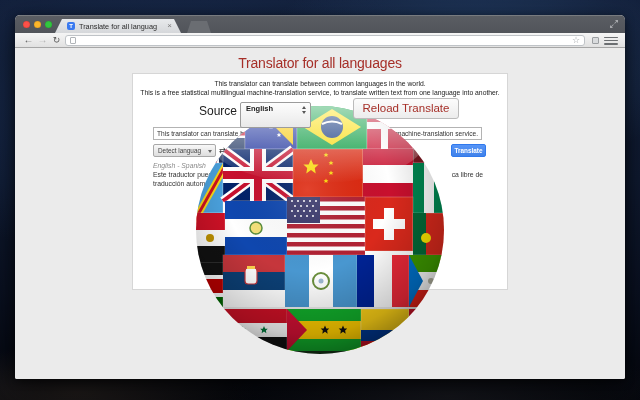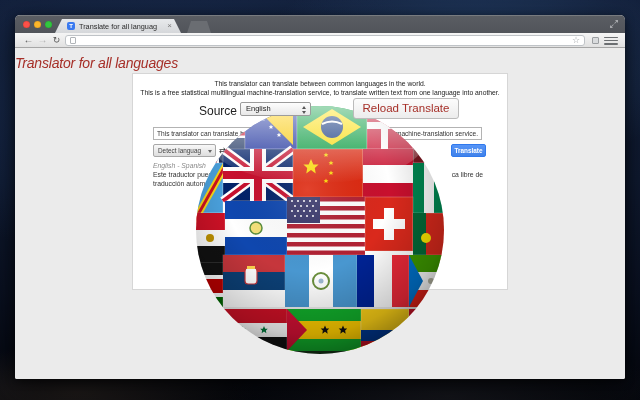--- a/index.html
+++ b/index.html
@@ -66,35 +66,35 @@
   }
   .doc-icon{ width:6px; height:7.5px; background:#fff; border:1px solid #b0b4b8; border-radius:1px; flex:0 0 auto;}
   .url-text{ flex:1 1 auto; font-size:7px; color:#333;}
   .star{ font-size:9px; color:#9fa3a7; line-height:9px; flex:0 0 auto;}
   .page-action{ position:absolute; left:577px; top:4px; width:7px; height:7px; border:1px solid #9b9ea1; border-radius:1px; background:#d9dbdd;}
   .menu-btn{ position:absolute; left:589px; top:3.5px; width:14px; height:8px; display:flex; flex-direction:column; justify-content:space-between;}
   .menu-btn span{ display:block; height:1.6px; background:#6b6e71; border-radius:1px;}
   
   .content{ position:absolute; left:0; top:33px; width:100%; height:331px; background:#ebebeb; }
   .page-title{
-    position:absolute; left:0; top:7px; width:100%; text-align:left;
-    font-size:14px; letter-spacing:-.2px; color:#a62f28;font-style:italic;
+    position:absolute; left:0; top:7px; width:100%; text-align:center;
+    font-size:14px; letter-spacing:-.2px; color:#a62f28;
   }
   .card{
     position:absolute; left:117px; top:25px; width:376px; height:217px;
     background:#fff; border:1px solid #d6d6d6;
   }
   .desc1,.desc2{ position:absolute; left:0; width:100%; text-align:center; font-size:6.8px; color:#222; white-space:nowrap; z-index:2;}
   .desc1{ top:6px;} .desc2{ top:15px;}
   .source-row{ position:absolute; left:0; top:26px; width:100%; height:20px; z-index:4;}
   .source-label{ position:absolute; left:66px; top:4px; font-size:12px; color:#222;}
   .mac-select{
-    position:absolute; left:107px; top:2px; width:71px; height:14px;
+    position:absolute; left:107px; top:2px; width:71px; height:26px;
     background:linear-gradient(#fdfdfd,#e9e9e9); border:1px solid #9c9c9c; border-radius:2px;
-    font-size:7.5px; color:#222; line-height:12px; padding:0 14px 0 5px;
+    font-size:7.5px; color:#222; line-height:12px; padding:0 14px 0 5px;font-weight:bold;
   }
   .stepper{ position:absolute; right:2px; top:2.5px; width:8px; height:8px;}
   .stepper i{ position:absolute; left:1.5px; width:0; height:0; border-left:2.5px solid transparent; border-right:2.5px solid transparent;}
   .stepper i.up{ top:0; border-bottom:3px solid #555;}
   .stepper i.down{ bottom:0; border-top:3px solid #555;}
   .reload-btn{
     position:absolute; left:220px; top:-2px; width:106px; height:21px; z-index:4;
     background:linear-gradient(#fcfcfc,#ececec); border:1px solid #bbb; border-radius:3px;
     color:#a62f28; font-size:11.5px; text-align:center; line-height:19px;
   }

